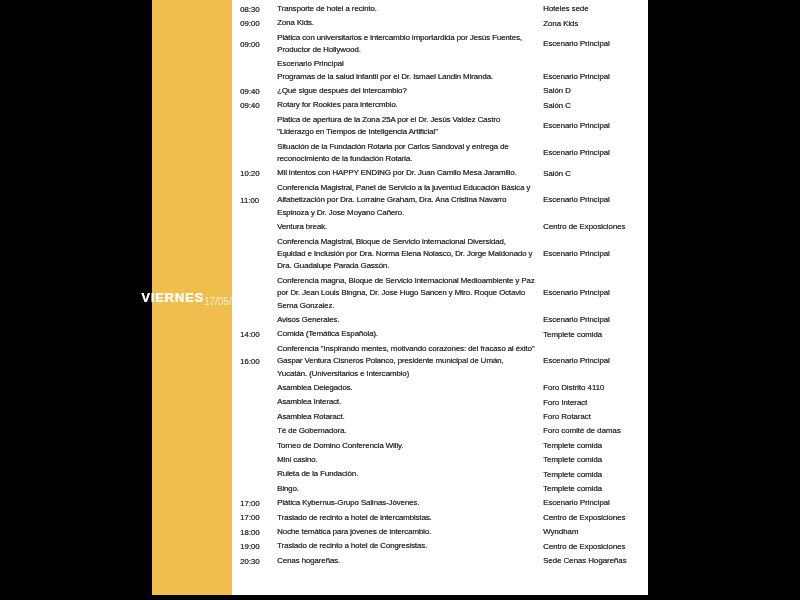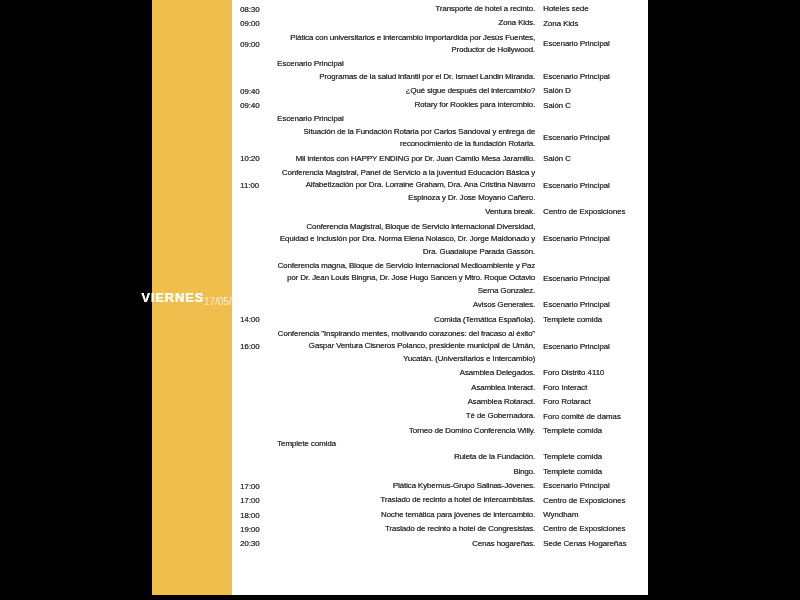--- a/index.html
+++ b/index.html
@@ -33,21 +33,21 @@
     overflow: hidden;
   }
   .row { display: flex; align-items: center; padding: 1px 0; flex: none; }
   .row .time {
     flex: 0 0 37px; font-size: 8px; color: #3a3a3a;
     letter-spacing: -0.1px; text-shadow: 0.2px 0 0 #3a3a3a;
   }
   .row .activity {
     flex: 0 0 266px; box-sizing: border-box; padding-right: 8px;
     font-size: 8px; line-height: 12.4px; color: #3a3a3a;
-    letter-spacing: -0.15px; text-shadow: 0.2px 0 0 #3a3a3a; text-align: right;
+    letter-spacing: -0.15px; text-shadow: 0.2px 0 0 #3a3a3a;
   }
   .row .location {
     flex: 1; font-size: 8px; line-height: 10px; color: #3a3a3a;
     letter-spacing: -0.1px; text-shadow: 0.2px 0 0 #3a3a3a;
   }
 </style>
 </head>
 <body>
 
 <div class="stage">
@@ -95,20 +95,21 @@
   </div>
 
   <div class="row">
     <div class="time">09:40</div>
     <div class="activity">Rotary for Rookies para intercmbio.</div>
     <div class="location">Salón C</div>
   </div>
 
   <div class="row">
     <div class="time"></div>
+    <div class="activity">Platica de apertura de la Zona 25A por el Dr. Jesús Valdez Castro "Liderazgo en Tiempos de Inteligencia Artificial"</div>
     <div class="location">Escenario Principal</div>
   </div>
 
   <div class="row">
     <div class="time"></div>
     <div class="activity">Situación de la Fundación Rotaria por Carlos Sandoval y entrega de reconocimiento de la fundación Rotaria.</div>
     <div class="location">Escenario Principal</div>
   </div>
 
   <div class="row">
@@ -184,20 +185,21 @@
   </div>
 
   <div class="row">
     <div class="time"></div>
     <div class="activity">Torneo de Domino Conferencia Willy.</div>
     <div class="location">Templete comida</div>
   </div>
 
   <div class="row">
     <div class="time"></div>
+    <div class="activity">Mini casino.</div>
     <div class="location">Templete comida</div>
   </div>
 
   <div class="row">
     <div class="time"></div>
     <div class="activity">Ruleta de la Fundación.</div>
     <div class="location">Templete comida</div>
   </div>
 
   <div class="row">

